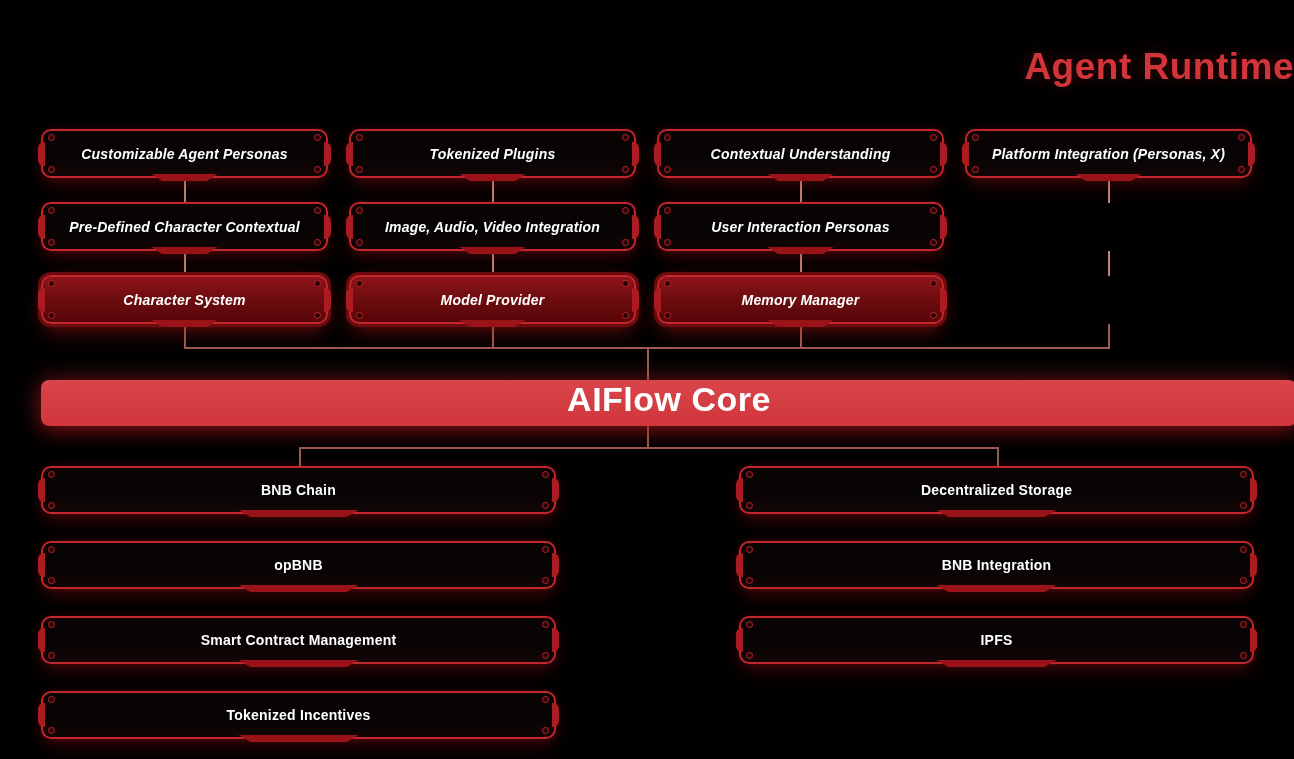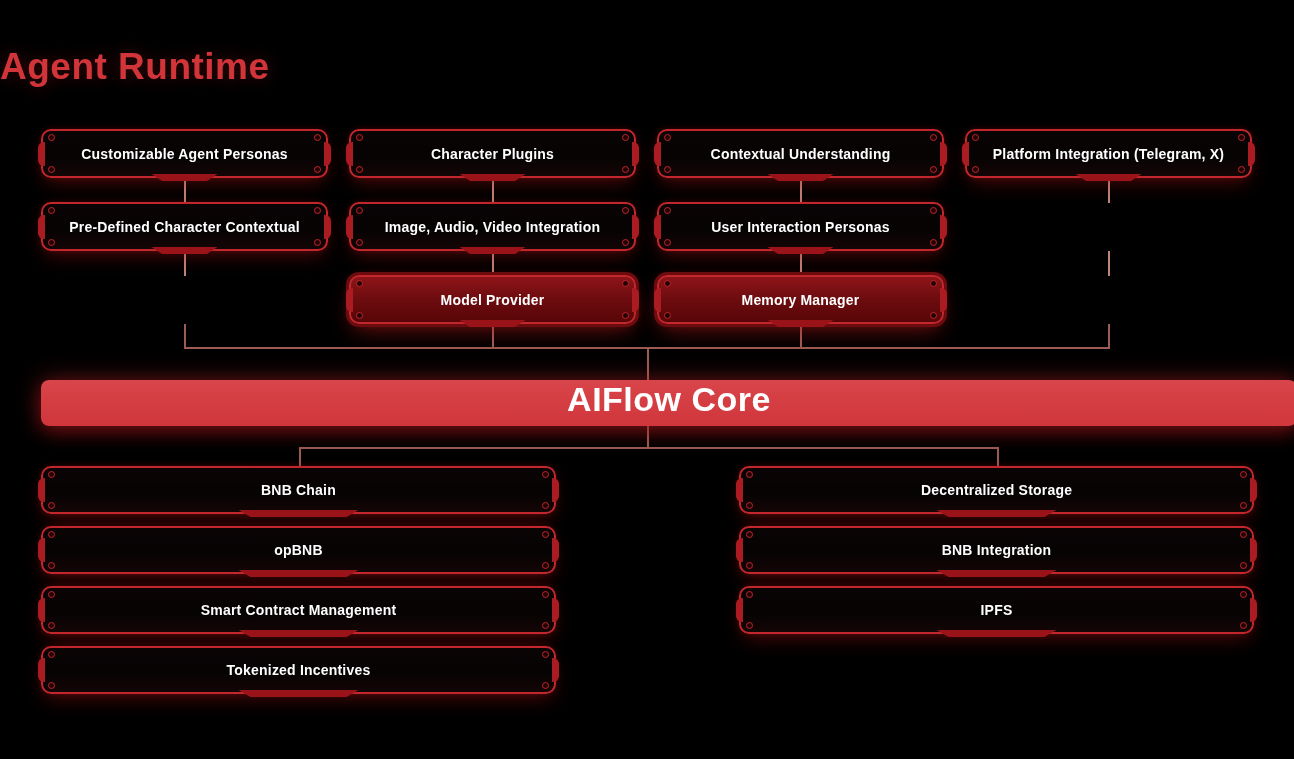--- a/index.html
+++ b/index.html
@@ -2,21 +2,21 @@
 <html><head>
 <meta charset="utf-8">
 <style>
   html,body{margin:0;padding:0;background:#000;}
   body{
     width:1294px;height:759px;position:relative;overflow:hidden;
     font-family:"Liberation Sans",sans-serif;
     -webkit-font-smoothing:antialiased;
   }
   .title{
-    position:absolute;left:0;top:46px;width:100%;text-align:left;
+    position:absolute;left:0;top:46px;width:100%;text-align:right;
     font-size:37px;font-weight:800;letter-spacing:.5px;color:#d13439;
     text-shadow:0 0 18px rgba(200,40,45,.35);
   }
   
   .box{
     position:absolute;box-sizing:border-box;
     background:linear-gradient(180deg,#0a0405 0%,#060303 55%,#140506 100%);
     border:2px solid #c1272d;border-radius:10px;
     display:flex;align-items:center;justify-content:center;
     box-shadow:0 8px 20px -4px rgba(165,18,18,.45), 0 0 6px rgba(190,30,30,.25);
@@ -42,23 +42,23 @@
   .tab-l{left:-5px;border-radius:6px 0 0 6px;}
   .tab-r{right:-5px;border-radius:0 6px 6px 0;}
   .notch{
     position:absolute;left:50%;bottom:-5px;transform:translateX(-50%);
     width:66px;height:7px;background:#991318;z-index:1;
     clip-path:polygon(0% 0%,100% 0%,84% 100%,16% 100%);
   }
   .box.wide .notch{width:120px;clip-path:polygon(0% 0%,100% 0%,90% 100%,10% 100%);}
   
   .col{position:absolute;display:flex;flex-direction:column;}
-  .col.top{width:287px;top:129px;gap:24px;}
+  .col.top{width:287px;top:129px;gap:24px;font-style:italic;}
   .col.top .box{position:relative;height:49px;width:287px;}
-  .col.bottom{width:515px;top:466px;gap:12px;}
+  .col.bottom{width:515px;top:466px;gap:27px;}
   .col.bottom .box{position:relative;height:48px;width:515px;}
   
   .core{
     position:absolute;left:41px;top:380px;width:1256px;height:46px;
     background:linear-gradient(180deg,#d8454a,#d0363b);
     border-radius:8px;display:flex;align-items:flex-start;justify-content:center;
     box-shadow:0 0 26px rgba(205,45,50,.45), 0 6px 18px rgba(140,10,12,.5);
     z-index:4;
   }
   .core .label{color:#fff;font-weight:800;font-size:34px;letter-spacing:.5px;}
@@ -110,32 +110,42 @@
   <div class="box">
     <span class="rivet tl"></span>
       <span class="rivet tr"></span>
       <span class="rivet bl"></span>
       <span class="rivet br"></span>
     <span class="tab-l"></span>
       <span class="tab-r"></span>
       <span class="notch"></span>
     <span class="label">Pre-Defined Character Contextual</span>
   </div>
+  <div class="box dark">
+    <span class="rivet tl"></span>
+      <span class="rivet tr"></span>
+      <span class="rivet bl"></span>
+      <span class="rivet br"></span>
+    <span class="tab-l"></span>
+      <span class="tab-r"></span>
+      <span class="notch"></span>
+    <span class="label">Character System</span>
+  </div>
 </div>
 
 <div class="col top" style="left:349px">
   <div class="box">
     <span class="rivet tl"></span>
       <span class="rivet tr"></span>
       <span class="rivet bl"></span>
       <span class="rivet br"></span>
     <span class="tab-l"></span>
       <span class="tab-r"></span>
       <span class="notch"></span>
-    <span class="label">Character Plugins</span>
+    <span class="label">Tokenized Plugins</span>
   </div>
   <div class="box">
     <span class="rivet tl"></span>
       <span class="rivet tr"></span>
       <span class="rivet bl"></span>
       <span class="rivet br"></span>
     <span class="tab-l"></span>
       <span class="tab-r"></span>
       <span class="notch"></span>
     <span class="label">Image, Audio, Video Integration</span>
@@ -187,21 +197,21 @@
 
 <div class="col top" style="left:965px">
   <div class="box">
     <span class="rivet tl"></span>
       <span class="rivet tr"></span>
       <span class="rivet bl"></span>
       <span class="rivet br"></span>
     <span class="tab-l"></span>
       <span class="tab-r"></span>
       <span class="notch"></span>
-    <span class="label">Platform Integration (Telegram, X)</span>
+    <span class="label">Platform Integration (Personas, X)</span>
   </div>
 </div>
 
 <div class="core">
   <span class="label">AIFlow Core</span>
 </div>
 
 <div class="col bottom" style="left:41px">
   <div class="box wide">
     <span class="rivet tl"></span>

